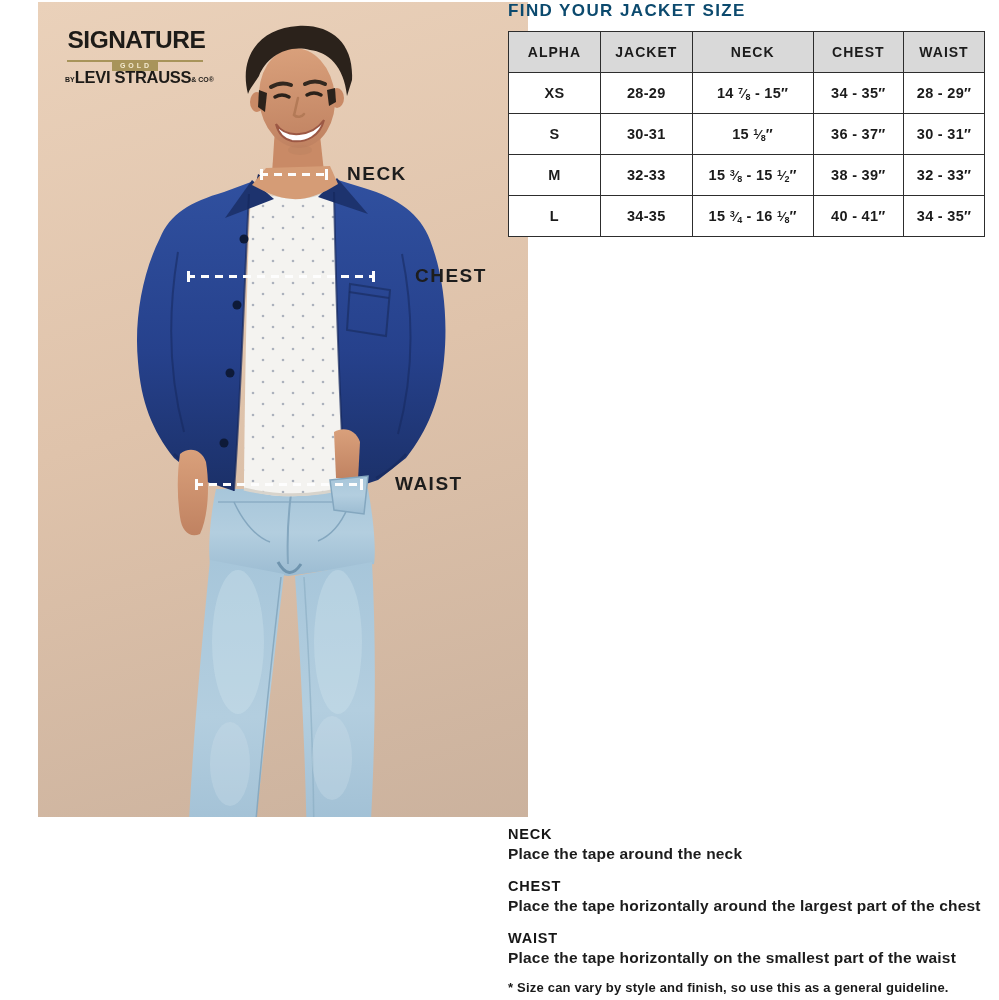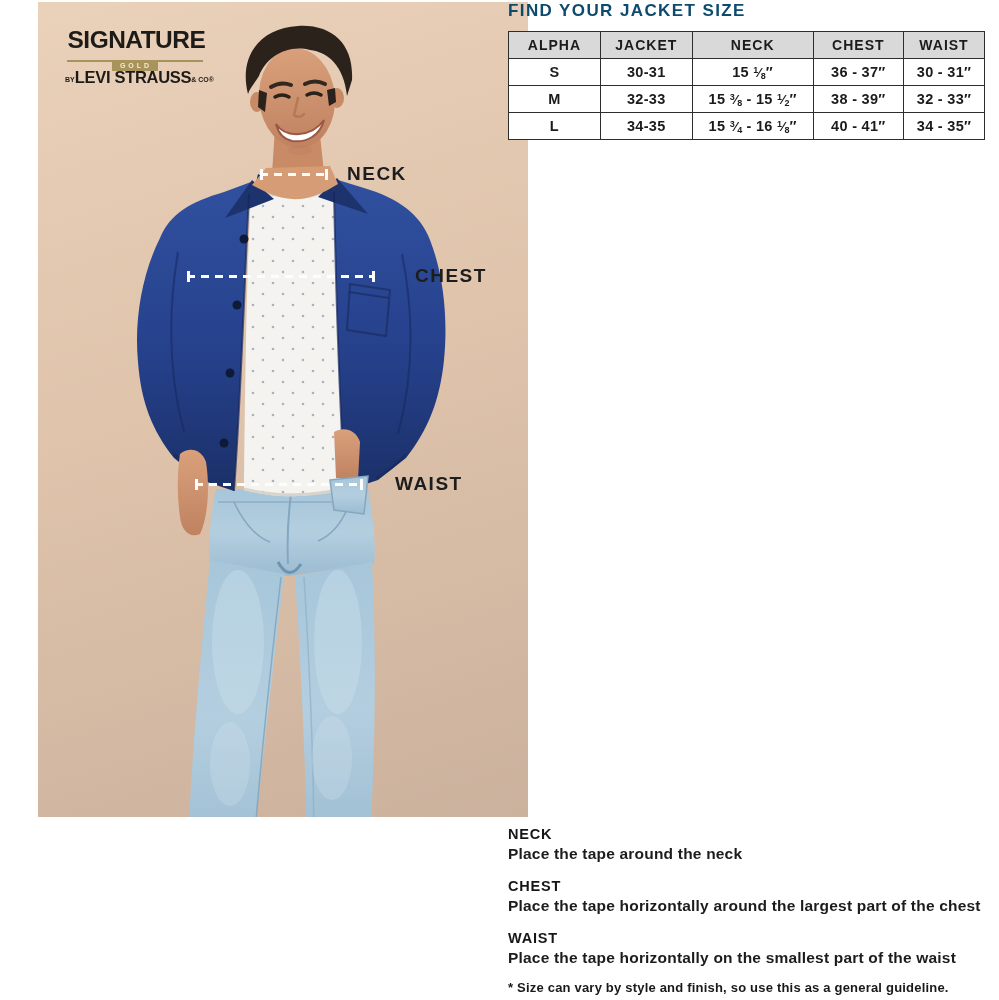--- a/index.html
+++ b/index.html
@@ -25,21 +25,21 @@
          background:repeating-linear-gradient(90deg,#fdfdfd 0 8px,rgba(0,0,0,0) 8px 14px);}
   .mline::before,.mline::after{content:"";position:absolute;top:-4px;width:3px;height:11px;background:#fdfdfd;}
   .mline::before{left:0;} .mline::after{right:0;}
   .mlabel{position:absolute;font-size:19px;font-weight:bold;letter-spacing:1.5px;color:#1d1d1d;}
 
   
   .panel-title{position:absolute;left:508px;top:1px;font-size:17px;font-weight:bold;
                letter-spacing:1.4px;color:#0c4a6e;}
   table.size{position:absolute;left:508px;top:31px;width:477px;border-collapse:collapse;table-layout:fixed;}
   table.size th,table.size td{border:1.6px solid #2d2d2d;text-align:center;vertical-align:middle;
-               font-weight:bold;color:#1b1b1b;height:26px;padding:0;}
+               font-weight:bold;color:#1b1b1b;height:26px;padding:7px;}
   table.size th{background:#d9d9d9;font-size:14px;letter-spacing:1px;}
   table.size td{font-size:14.5px;letter-spacing:0.3px;background:#ffffff;}
   col.c1{width:19.3%;} col.c2{width:19.3%;} col.c3{width:25.4%;} col.c4{width:19%;} col.c5{width:17%;}
   .fr sup{font-size:9px;vertical-align:4px;letter-spacing:0;}
   .fr sub{font-size:9px;vertical-align:-2px;letter-spacing:0;}
   .fr .sl{font-size:13px;}
 
   .defs{position:absolute;left:508px;top:826px;width:478px;}
   .def{margin-bottom:15px;}
   .def-term{font-size:14.5px;font-weight:bold;letter-spacing:0.8px;line-height:16px;margin-bottom:3px;color:#161616;}
@@ -213,20 +213,27 @@
         <tr>
           <th>ALPHA</th>
           <th>JACKET</th>
           <th>NECK</th>
           <th>CHEST</th>
           <th>WAIST</th>
         </tr>
       </thead>
     <tbody>
         <tr>
+          <td>XS</td>
+          <td>28-29</td>
+          <td>14 <span class="fr"><sup>7</sup><span class="sl">⁄</span><sub>8</sub></span> - 15″</td>
+          <td>34 - 35″</td>
+          <td>28 - 29″</td>
+        </tr>
+        <tr>
           <td>S</td>
           <td>30-31</td>
           <td>15 <span class="fr"><sup>1</sup><span class="sl">⁄</span><sub>8</sub></span>″</td>
           <td>36 - 37″</td>
           <td>30 - 31″</td>
         </tr>
         <tr>
           <td>M</td>
           <td>32-33</td>
           <td>15 <span class="fr"><sup>3</sup><span class="sl">⁄</span><sub>8</sub></span> - 15 <span class="fr"><sup>1</sup><span class="sl">⁄</span><sub>2</sub></span>″</td>

